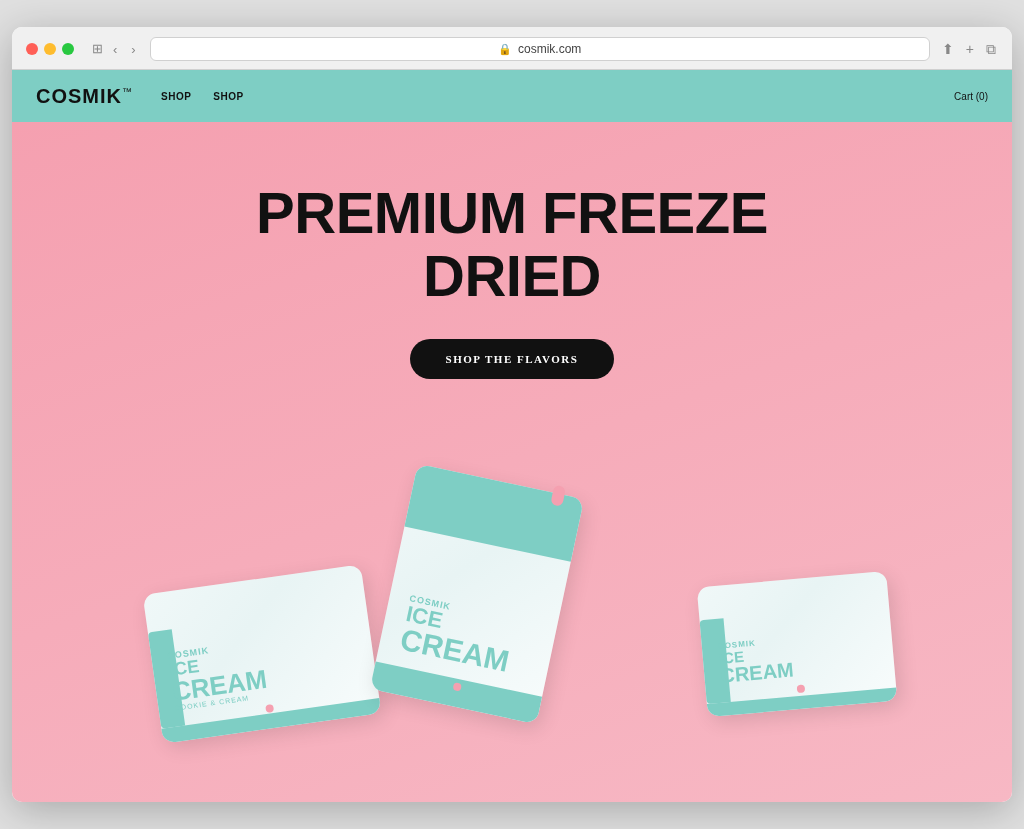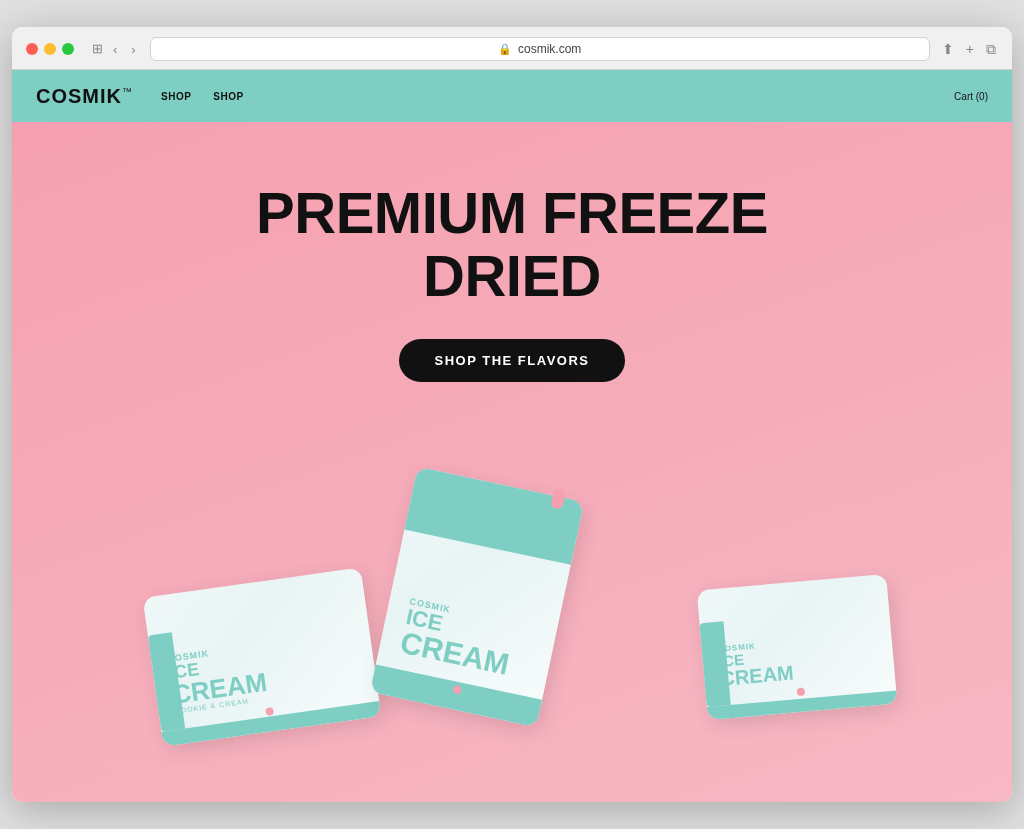--- a/index.html
+++ b/index.html
@@ -174,26 +174,27 @@
       max-width: 700px;
       margin-bottom: 32px;
     }
 
     .cta-button {
       background: #111;
       color: #fff;
       border: none;
       border-radius: 30px;
       padding: 14px 36px;
-      font-size: 13px;
+      font-size: 11px;
       font-weight: 800;
       letter-spacing: 1.5px;
       text-transform: uppercase;
       cursor: pointer;
       margin-bottom: 40px;
+      font-family: Liberation Serif, serif;
     }
 
     
     .packages-container {
       position: relative;
       width: 100%;
       height: 340px;
       margin-top: 10px;
     }
 

